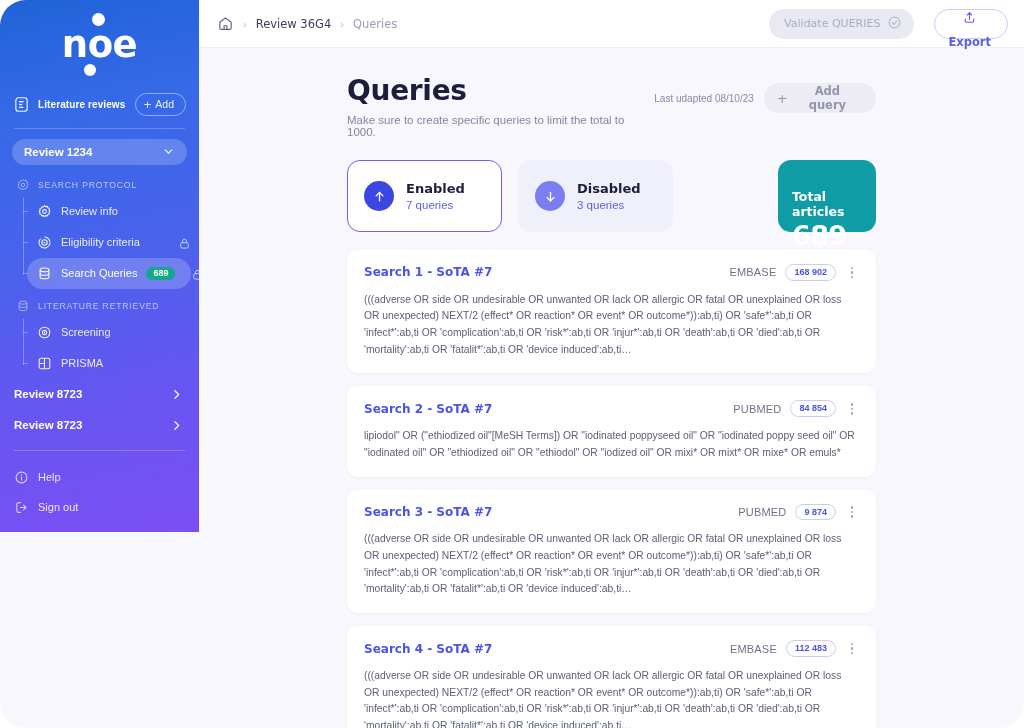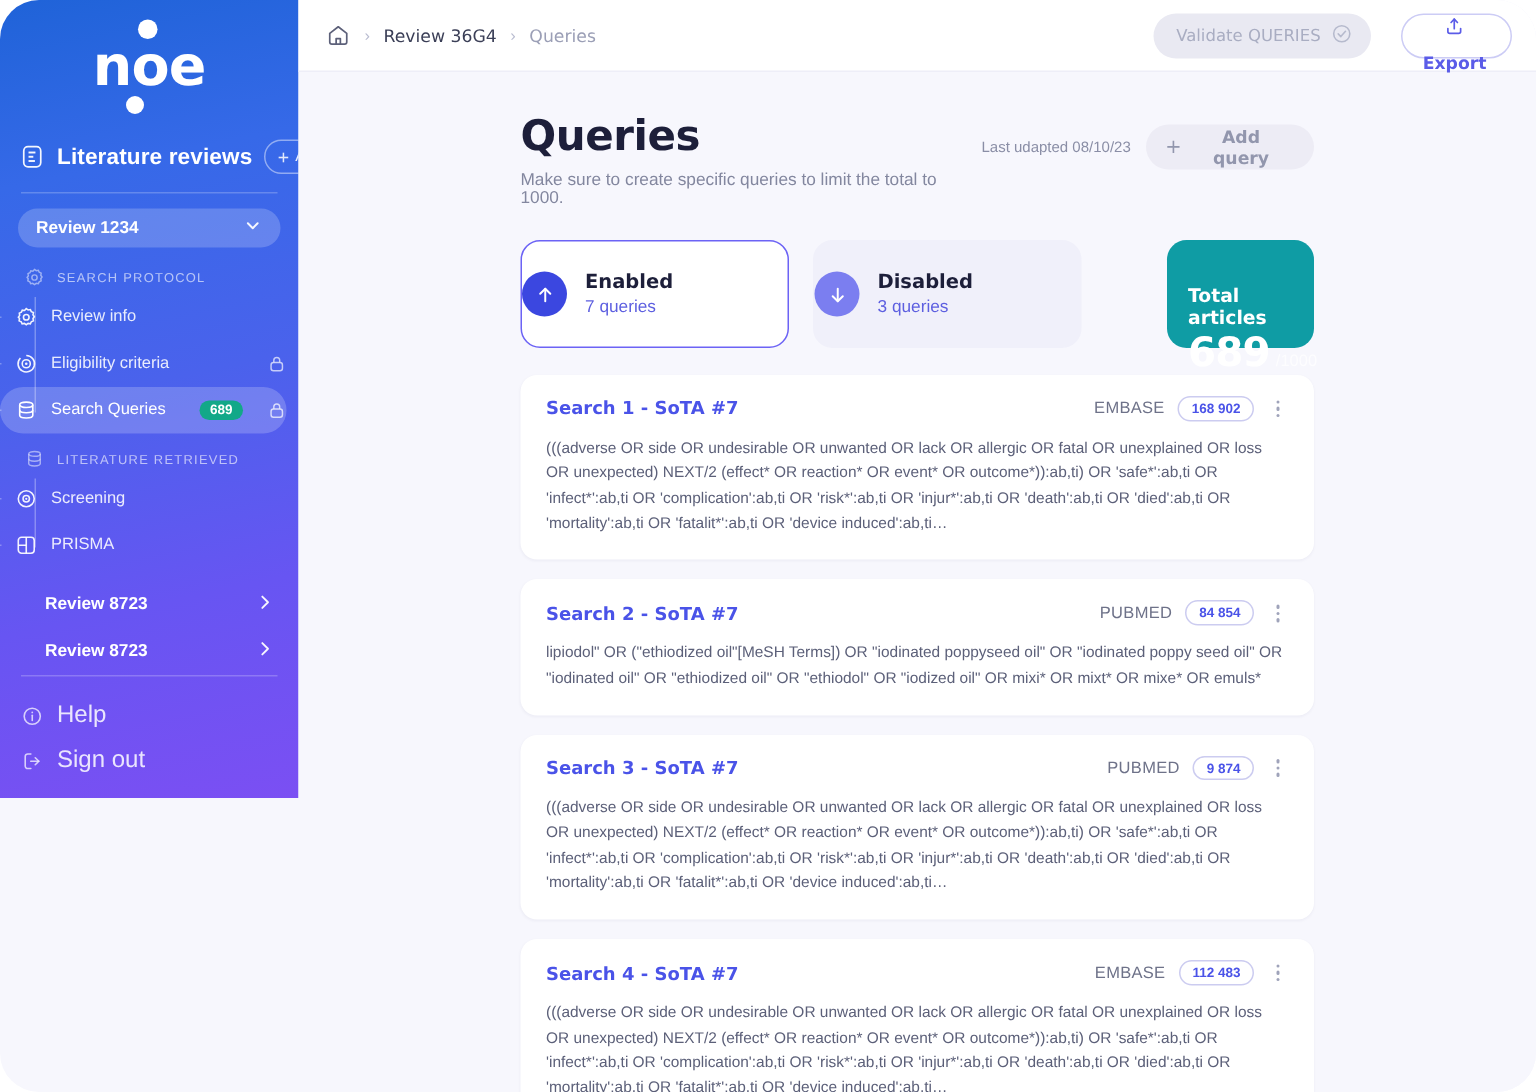--- a/index.html
+++ b/index.html
@@ -58,21 +58,21 @@
   .logo-dot.bottom { width: 12px; height: 12px; left: 36px; bottom: -4px; }
 
   .lit-row {
     display: flex; align-items: center;
     padding: 0 13px;
     height: 34px;
     gap: 8px;
   }
   .lit-icon { width: 17px; height: 17px; flex: 0 0 17px; opacity: .95; }
   .lit-label {
-    font-size: 15px; font-weight: 700; letter-spacing: .1px;
+    font-size: 10px; font-weight: 700; letter-spacing: .1px;
     color: #ffffff; white-space: nowrap;
   }
   .add-btn {
     margin-left: auto;
     display: flex; align-items: center; gap: 4px;
     border: 1px solid rgba(255,255,255,.45);
     border-radius: 14px;
     padding: 4px 11px 4px 8px;
     font-size: 10.5px;
     color: rgba(255,255,255,.9);
@@ -105,21 +105,21 @@
     display: flex; align-items: center; gap: 8px;
     padding: 0 0 0 16px;
     height: 22px;
     font-size: 8.6px;
     letter-spacing: .85px;
     color: rgba(255,255,255,.62);
     font-weight: 400;
   }
   .group-head .gicon { width: 14px; height: 14px; flex: 0 0 14px; opacity: .7; }
 
-  .subnav { position: relative; }
+  .subnav { position: relative; padding-left: 27px; }
   .subnav::before {
     content: "";
     position: absolute;
     left: 23px; top: 2px; bottom: 14px;
     width: 1px;
     background: rgba(255,255,255,.30);
   }
   .nav-item {
     position: relative;
     display: flex; align-items: center; gap: 9px;
@@ -149,25 +149,24 @@
     color: #ffffff;
     font-size: 9px; font-weight: 700;
     border-radius: 9px;
     padding: 2px 7px;
     line-height: 1.05;
   }
   .nav-item .lock { width: 13px; height: 13px; flex: 0 0 13px; opacity: .8; margin-left: auto; }
   .nav-item .badge + .lock { margin-left: 7px; }
 
   .review-row {
-    display: flex; align-items: center;
+    display: flex; 
     height: 31px;
     padding: 0 16px 0 14px;
     cursor: pointer;
-    margin-left: 16px;
   }
   .review-row .rlabel { font-size: 11.5px; font-weight: 700; color: #ffffff; }
   .review-row .rchev { margin-left: auto; font-size: 11px; opacity: .95; }
 
   .sidebar-foot { margin-top: auto; padding-bottom: 10px; }
   .foot-div { height: 1px; background: rgba(255,255,255,.22); margin: 0 14px 11px 14px; }
   .user-row { display: flex; align-items: center; gap: 9px; padding: 0 14px; height: 26px; cursor: pointer; }
   .avatar {
     width: 19px; height: 19px; border-radius: 50%;
     background: linear-gradient(160deg, #b9bfcc, #6d7484);
@@ -181,21 +180,21 @@
   }
   .avatar::before {
     content: ""; position: absolute; left: 50%; bottom: -4px;
     width: 13px; height: 10px; border-radius: 50% 50% 0 0;
     background: #e8eaef; transform: translateX(-50%);
   }
   .user-name { font-size: 11px; font-weight: 700; }
   .foot-link {
     display: flex; align-items: center; gap: 9px;
     padding: 0 14px; height: 30px;
-    font-size: 16px;
+    font-size: 11px;
     color: rgba(255,255,255,.85);
     cursor: pointer;
   }
   .foot-link .ficon { width: 15px; height: 15px; flex: 0 0 15px; opacity: .85; }
 
   
   .main {
     flex: 1;
     height: 728px;
     background: #f7f7fd;
@@ -270,26 +269,26 @@
     border: none; border-radius: 17px;
     height: 30px; padding: 0 16px 0 13px;
     font-size: 11.5px; font-weight: 700;
     cursor: pointer;
     font-family: "DejaVu Sans", sans-serif;
   }
   .btn-addquery .plus { font-size: 13px; font-weight: 400; }
 
   .stats { display: flex; gap: 16px; margin-top: 22px; align-items: stretch; }
   .stat-card {
-    width: 179px;
+    width: 155px;
     height: 72px;
     border-radius: 13px;
     display: flex; align-items: center;
     gap: 12px;
-    padding: 0 0;
+    padding: 0 16px;
     cursor: pointer;
   }
   .stat-card.enabled { background: #ffffff; border: 1.5px solid #6c63f5; }
   .stat-card.disabled { background: #f0f0fa; border: 1.5px solid #f0f0fa; }
   .stat-icon {
     width: 30px; height: 30px; border-radius: 50%;
     flex: 0 0 30px;
     display: flex; align-items: center; justify-content: center;
   }
   .stat-icon.up { background: #3b47e0; }

